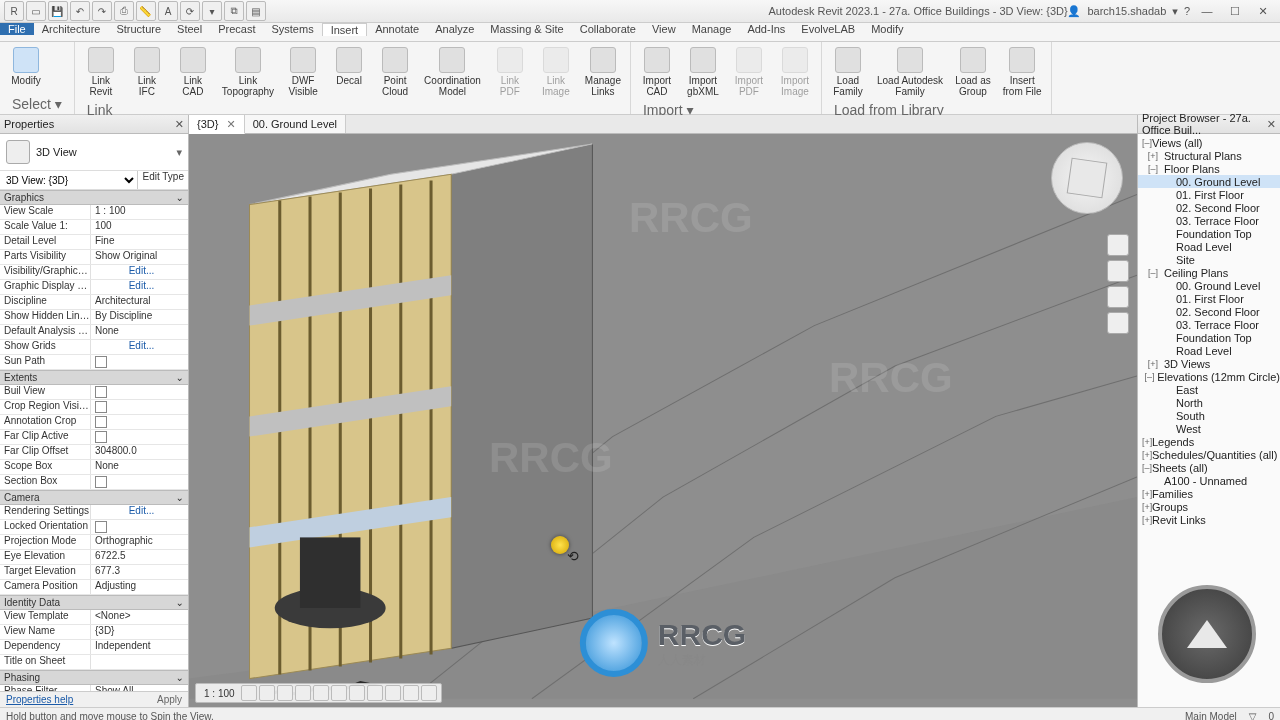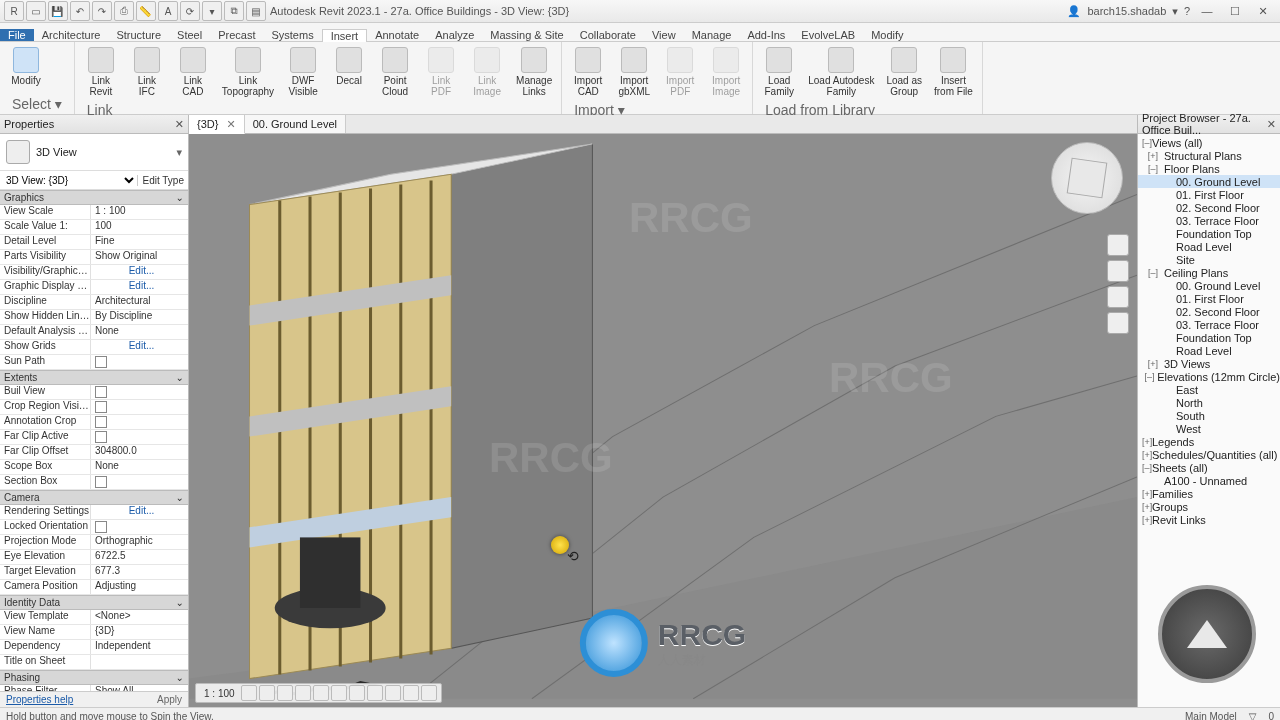--- a/index.html
+++ b/index.html
@@ -1,42 +1,42 @@
 <!DOCTYPE html>
 <html><head>
 <meta charset="utf-8">
 <style>
 html,body{margin:0;padding:0;width:1280px;height:720px;font-family:"Segoe UI",Arial,sans-serif;font-size:11px;color:#222;background:#fff;overflow:hidden}
 .titlebar{height:22px;background:linear-gradient(#f7f7f7,#e9e9e9);display:flex;align-items:center;border-bottom:1px solid #ccc}
 .qat{display:flex;gap:2px;padding:0 4px;align-items:center}
 .qat .qbtn{width:18px;height:18px;border:1px solid #bbb;background:#f0f0f0;border-radius:2px;display:flex;align-items:center;justify-content:center;font-size:10px;color:#555}
-.titlebar .title{flex:1;text-align:left;font-size:11px;color:#555}
+.titlebar .title{flex:1;text-align:right;font-size:11px;color:#555}
 .titlebar .right{display:flex;gap:6px;align-items:center;padding-right:6px}
 .titlebar .right span{font-size:11px;color:#555}
 .wbtn{width:22px;height:18px;display:flex;align-items:center;justify-content:center;color:#555}
-.menubar{height:18px;background:#f5f5f5;display:flex;align-items:flex-end;border-bottom:1px solid #ccc}
+.menubar{height:18px;background:#f5f5f5;display:flex;align-items:flex-start;border-bottom:1px solid #ccc}
 .menubar .tab{padding:0 8px;display:flex;align-items:center;font-size:11px;color:#444}
 .menubar .tab.file{background:#2f6fb0;color:#fff}
 .menubar .tab.active{background:#fff;border:1px solid #ccc;border-bottom:none;margin-bottom:-1px}
 .ribbon{height:72px;background:#f5f5f5;border-bottom:1px solid #ccc;display:flex}
 .rpanel{display:flex;flex-direction:column;border-right:1px solid #d8d8d8}
 .rpanel .tools{flex:1;display:flex;align-items:flex-start;padding:2px 4px;gap:2px}
 .rpanel .plabel{font-size:14px;color:#666;text-align:left;padding:0 12px 2px}
 .rbtn{display:flex;flex-direction:column;align-items:center;gap:2px;padding:2px 4px;border:1px solid transparent;border-radius:2px;min-width:34px}
 .rbtn .ric{width:24px;height:24px;background:#e0e0e0;border:1px solid #bbb;border-radius:3px}
 .rbtn .rlab{font-size:10px;color:#333;text-align:center;line-height:11px;white-space:pre}
 .rbtn.disabled{opacity:.45}
 .modify .ric{background:#cfe3f7;border-color:#8fb7de}
 .workspace{position:relative;display:flex;height:calc(720px - 22px - 18px - 72px - 16px)}
 .props{width:188px;border-right:1px solid #bbb;display:flex;flex-direction:column;background:#fafafa}
 .panehead{height:18px;background:linear-gradient(#f0f0f0,#e2e2e2);border-bottom:1px solid #bbb;display:flex;align-items:center;padding:0 4px;font-size:11px}
 .panehead .x{margin-left:auto;font-size:11px;color:#555}
 .props .typehdr{height:32px;display:flex;align-items:center;gap:6px;padding:2px 6px;border-bottom:1px solid #ddd;background:#fff}
 .typehdr .cube{width:22px;height:22px;border:1px solid #aaa;background:#eee;border-radius:3px}
-.props .instrow{height:18px;display:flex;align-items:center;border-bottom:1px solid #ddd;background:#fff}
+.props .instrow{height:18px;display:flex;border-bottom:1px solid #ddd;background:#fff}
 .instrow select{flex:1;font-size:10px;border:none;background:#fff;padding-left:2px}
 .instrow .edittype{font-size:10px;color:#333;padding:0 4px;border-left:1px solid #ccc}
 .pgrid{flex:1;overflow:auto}
 .pgroup{background:#d7d7d7;font-size:10px;padding:1px 4px;border-top:1px solid #bbb;border-bottom:1px solid #bbb;color:#333;display:flex;justify-content:space-between}
 .prow{display:flex;height:14px;border-bottom:1px solid #e6e6e6;background:#fff}
 .prow .pn{width:86px;padding-left:4px;font-size:10px;color:#333;overflow:hidden;white-space:nowrap;text-overflow:ellipsis;border-right:1px solid #e0e0e0}
 .prow .pv{flex:1;padding-left:4px;font-size:10px;color:#333;overflow:hidden;white-space:nowrap;background:#fff}
 .prow .pv.btn{text-align:center;color:#1a5aa8;}
 .prow .pv.chk::before{content:"";display:inline-block;width:10px;height:10px;border:1px solid #888;margin-top:1px}
 .props .foot{border-top:1px solid #ccc;padding:2px 6px;display:flex;justify-content:space-between;background:#f0f0f0}
@@ -161,20 +161,25 @@
         </div>
         <div class="rbtn">
           <div class="ric"></div>
           <div class="rlab">Decal</div>
         </div>
         <div class="rbtn">
           <div class="ric"></div>
           <div class="rlab">Point
 Cloud</div>
         </div>
+        <div class="rbtn">
+          <div class="ric"></div>
+          <div class="rlab">Coordination
+Model</div>
+        </div>
         <div class="rbtn disabled">
           <div class="ric"></div>
           <div class="rlab">Link
 PDF</div>
         </div>
         <div class="rbtn disabled">
           <div class="ric"></div>
           <div class="rlab">Link
 Image</div>
         </div>

